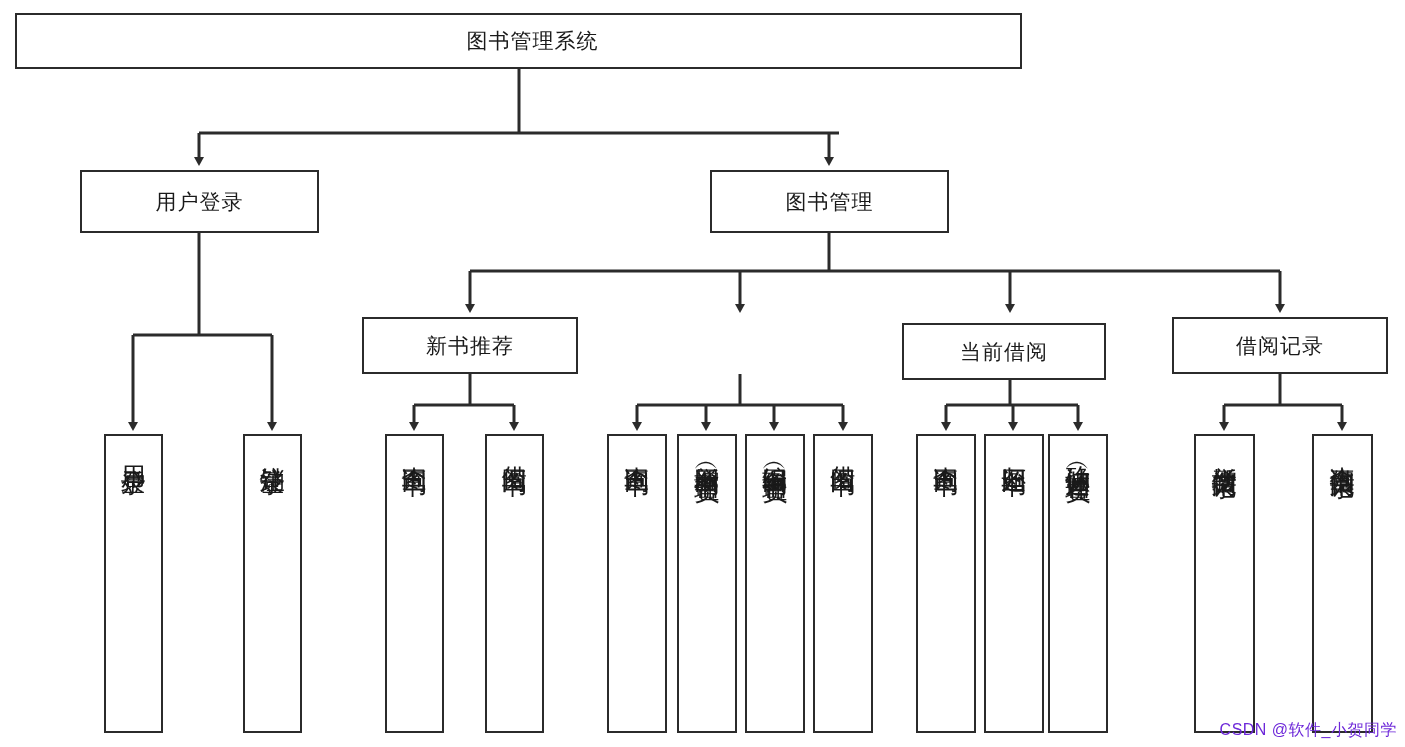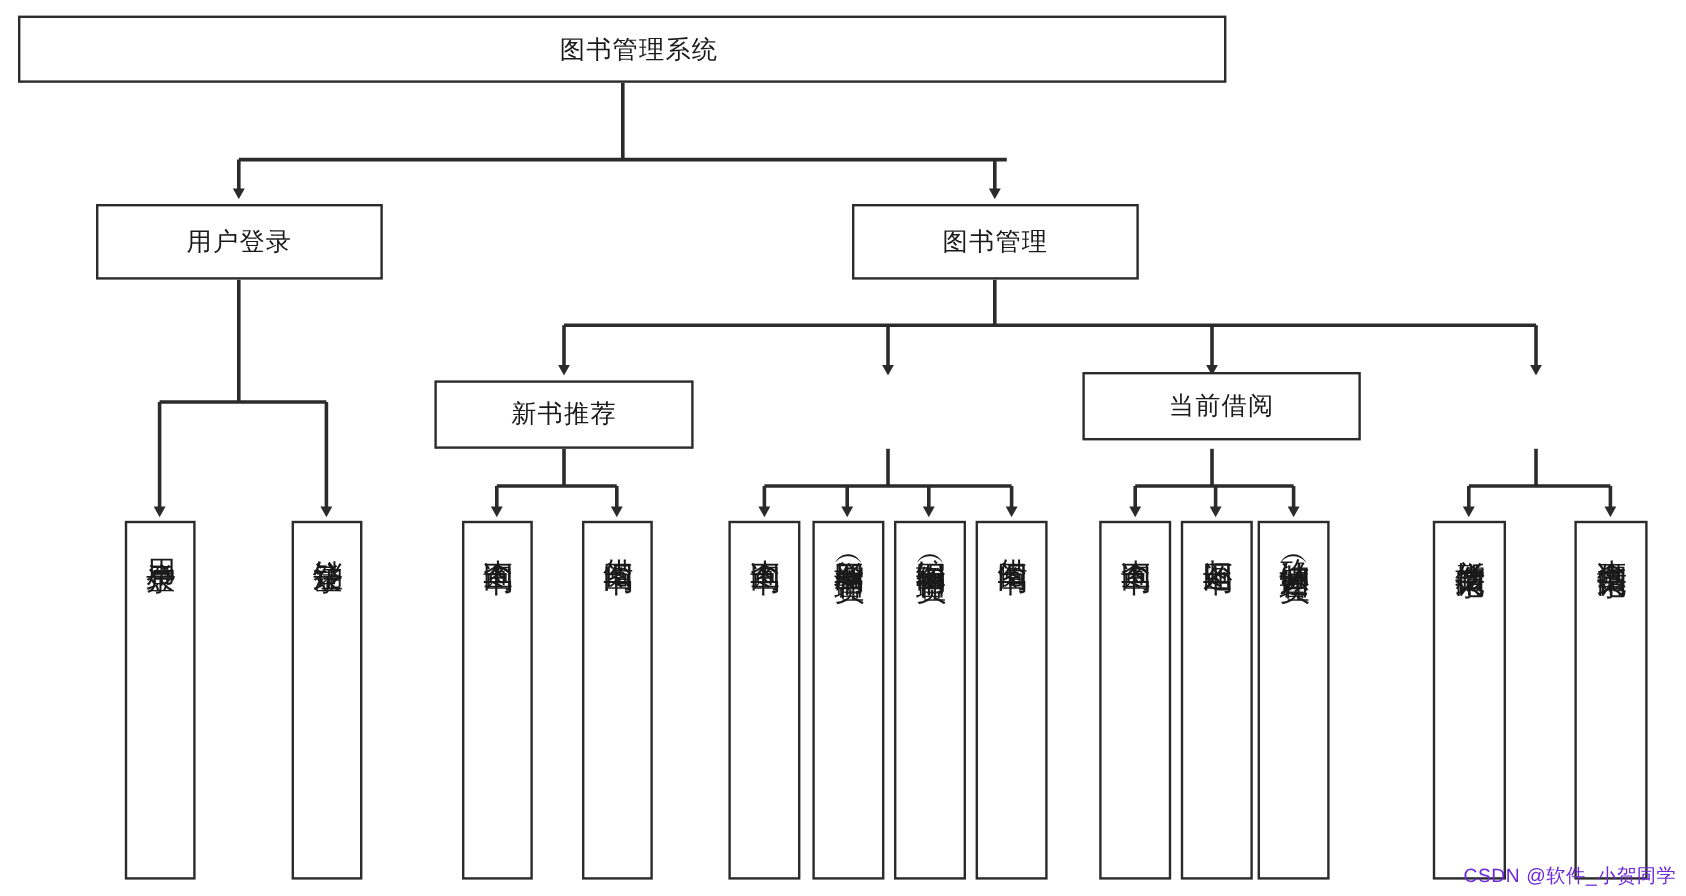--- a/index.html
+++ b/index.html
@@ -130,22 +130,25 @@
   <div class="node node-h" style="left:80px; top:170px; width:239px; height:63px;">
     <span>用户登录</span>
   </div>
   <div class="node node-h" style="left:362px; top:317px; width:216px; height:57px;">
     <span>新书推荐</span>
   </div>
 
   <div class="node node-h" style="left:710px; top:170px; width:239px; height:63px;">
     <span>图书管理</span>
   </div>
-  <div class="node node-h" style="left:902px; top:310px; width:232px; height:57px;">
+  <div class="node node-h" style="left:902px; top:323px; width:204px; height:57px;">
     <span>当前借阅</span>
+  </div>
+  <div class="node node-h" style="left:1172px; top:317px; width:216px; height:57px;">
+    <span>借阅记录</span>
   </div>
 
   <div class="node node-v" style="left:104px; top:434px; width:59px; height:299px;">
     <span class="vtext">用户登录</span>
   </div>
   <div class="node node-v" style="left:243px; top:434px; width:59px; height:299px;">
     <span class="vtext">注销登录</span>
   </div>
 
   <div class="node node-v" style="left:385px; top:434px; width:59px; height:299px;">

